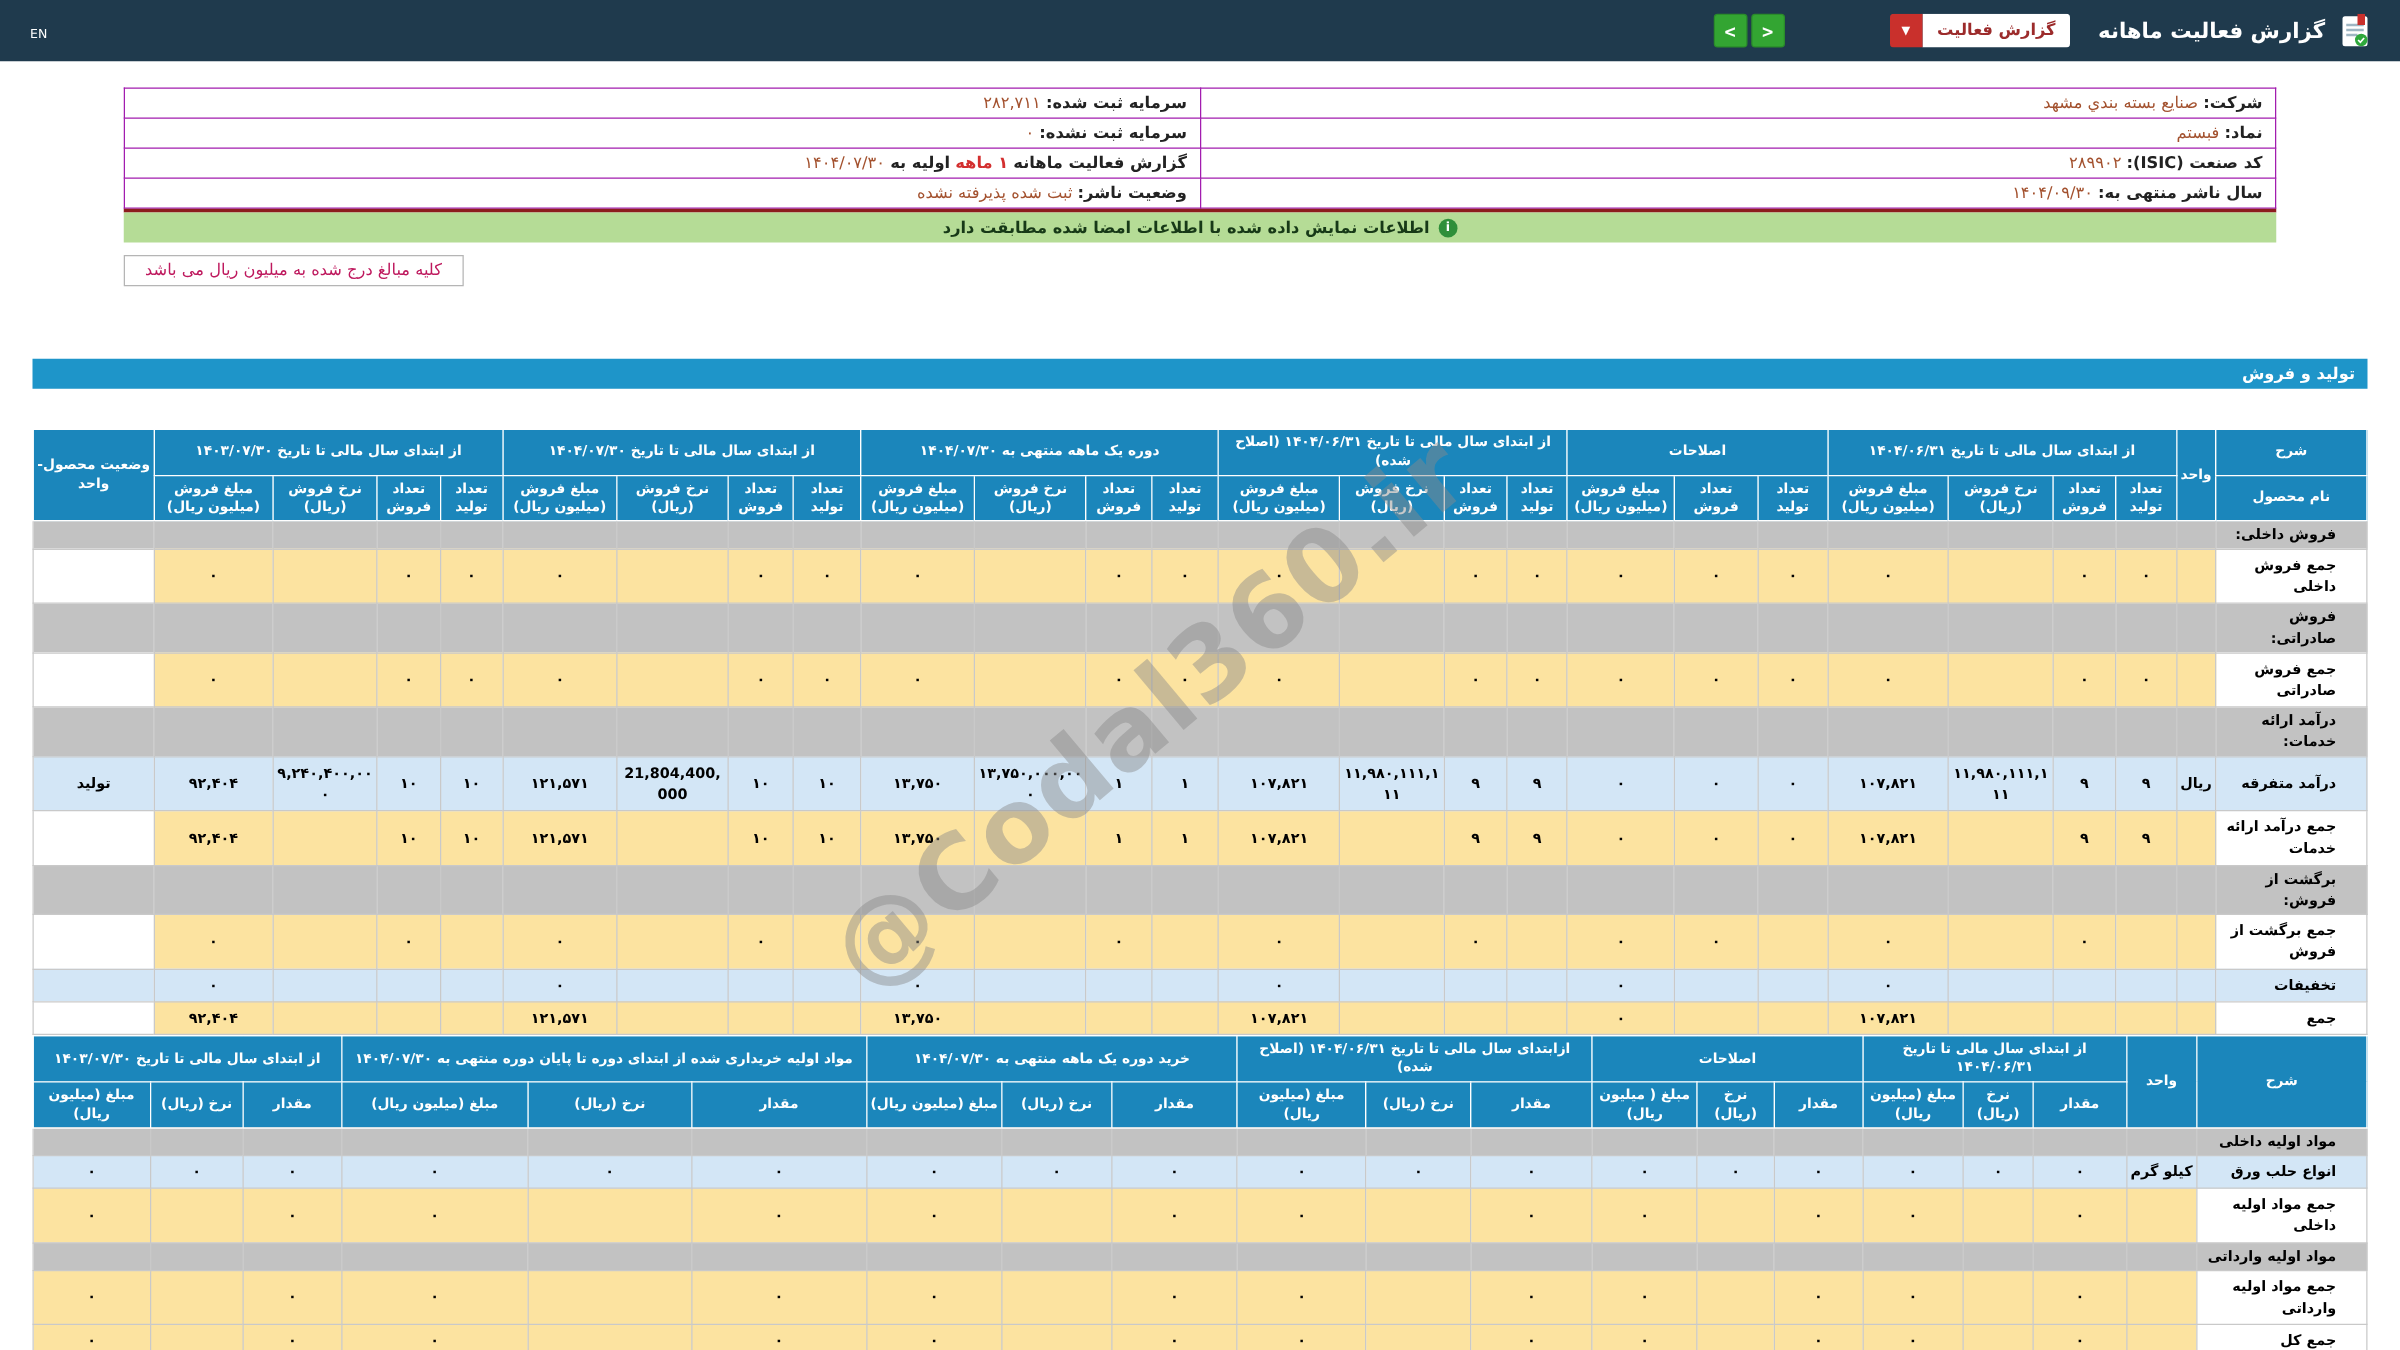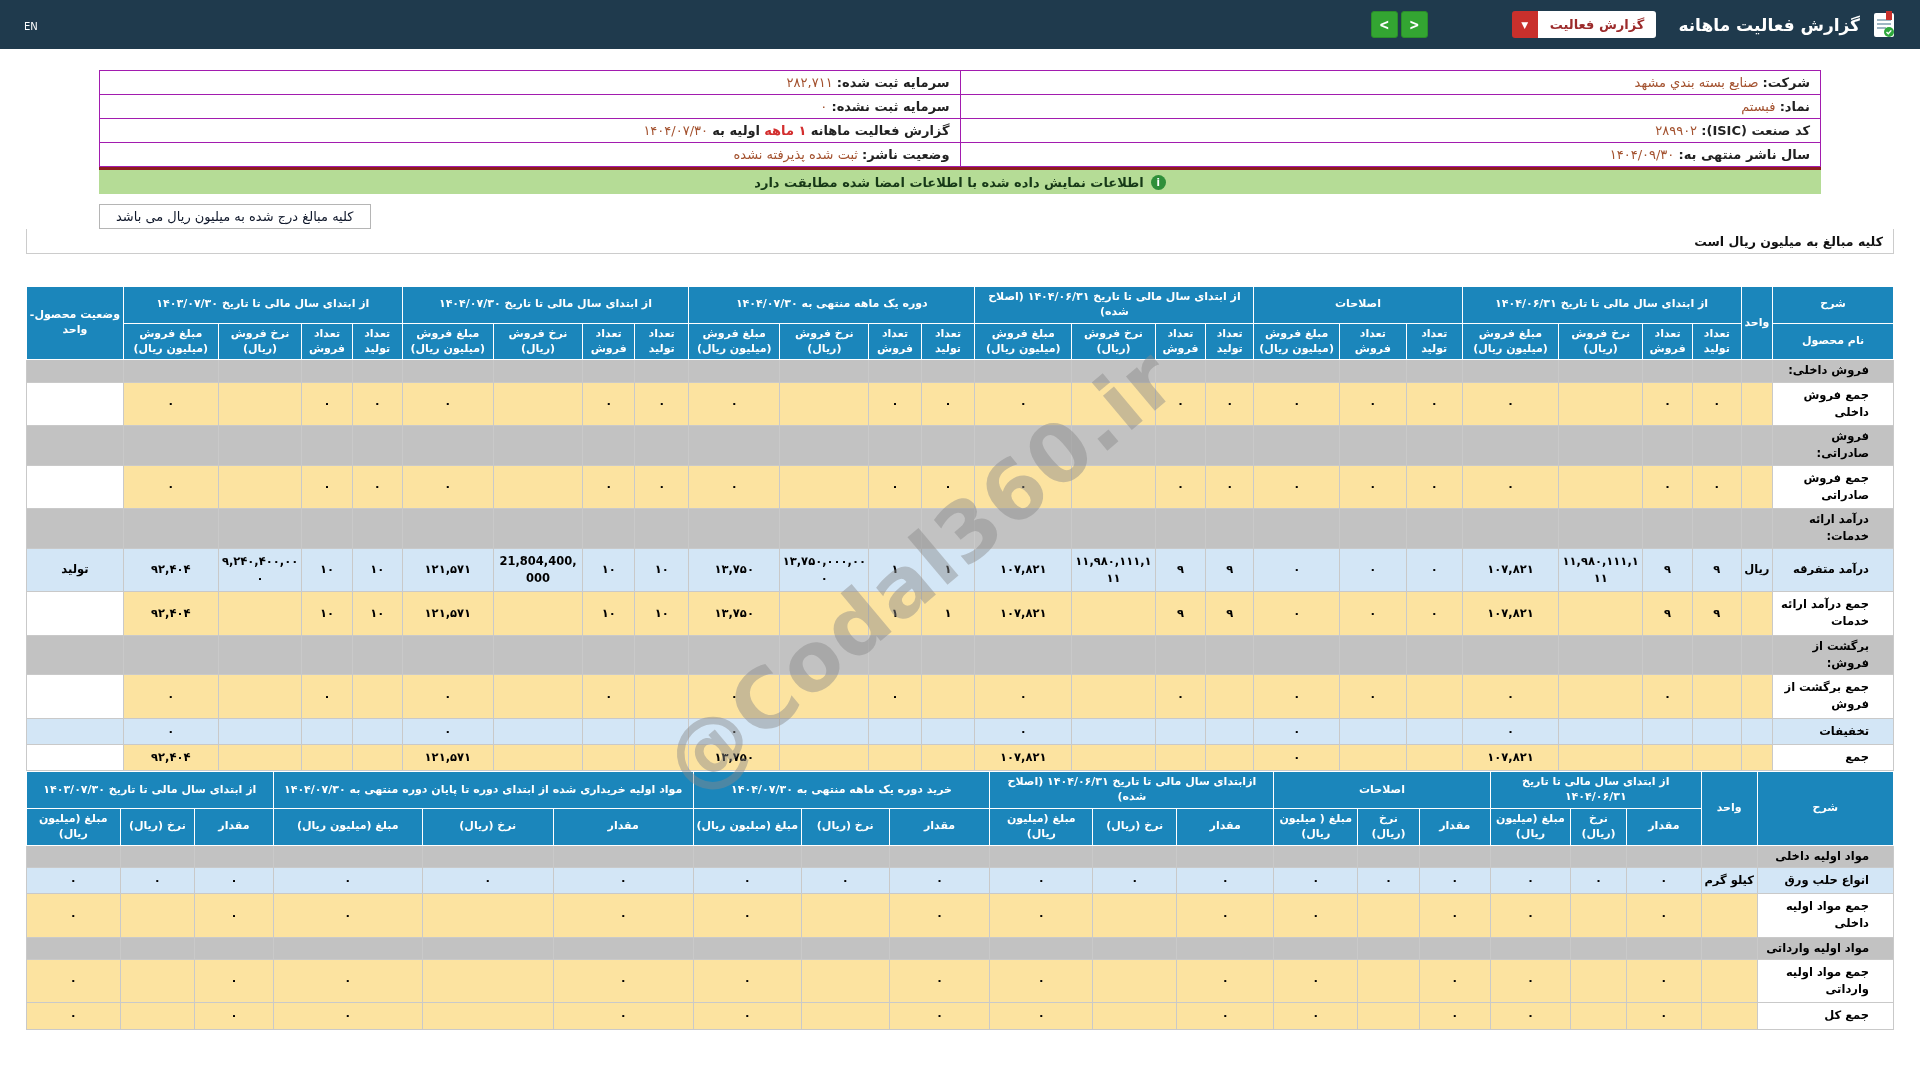--- a/index.html
+++ b/index.html
@@ -43,21 +43,21 @@
     font-size: 13px; font-weight: bold;
   }
   .info-icon {
     width: 15px; height: 15px; border-radius: 50%; background: #2f8f3a; color: #fff;
     font-size: 10px; font-weight: bold; font-style: normal;
     display: inline-flex; align-items: center; justify-content: center;
   }
   .note-box {
     width: fit-content; margin: 10px auto 0 0;
     border: 1px solid #b5b5b5; background: #fff;
-    padding: 4px 16px; font-size: 13px; color: #0f172a;
+    padding: 4px 16px; font-size: 13px; color: #be185d;
   }
   
   .main { margin: 0 26px; }
   .section-bar {
     height: 24px; background: #1e95c9; color: #fff;
     font-size: 13px; font-weight: bold;
     display: flex; align-items: center; padding: 0 10px;
   }
   .bar1 { margin-top: 58px; }
   .bar2 { margin-top: 48px; }
@@ -173,21 +173,21 @@
   <div class="red-line"></div>
   <div class="green-bar">
     <span class="info-icon">i</span>
     <span>اطلاعات نمایش داده شده با اطلاعات امضا شده مطابقت دارد</span>
   </div>
   <div class="note-box">کلیه مبالغ درج شده به میلیون ریال می باشد</div>
 </div>
 
 <div class="main">
 
-  <div class="table-note">کلیه مبالغ به میلیون ریال است</div>
+  <div class="section-bar bar1">تولید و فروش</div>
   <table class="grid">
       <colgroup>
         <col style="width: 6.5%;">
         <col style="width: 1.7%;">
         <col style="width: 2.6%;">
         <col style="width: 2.7%;">
         <col style="width: 4.5%;">
         <col style="width: 5.2%;">
         <col style="width: 3%;">
         <col style="width: 3.6%;">

